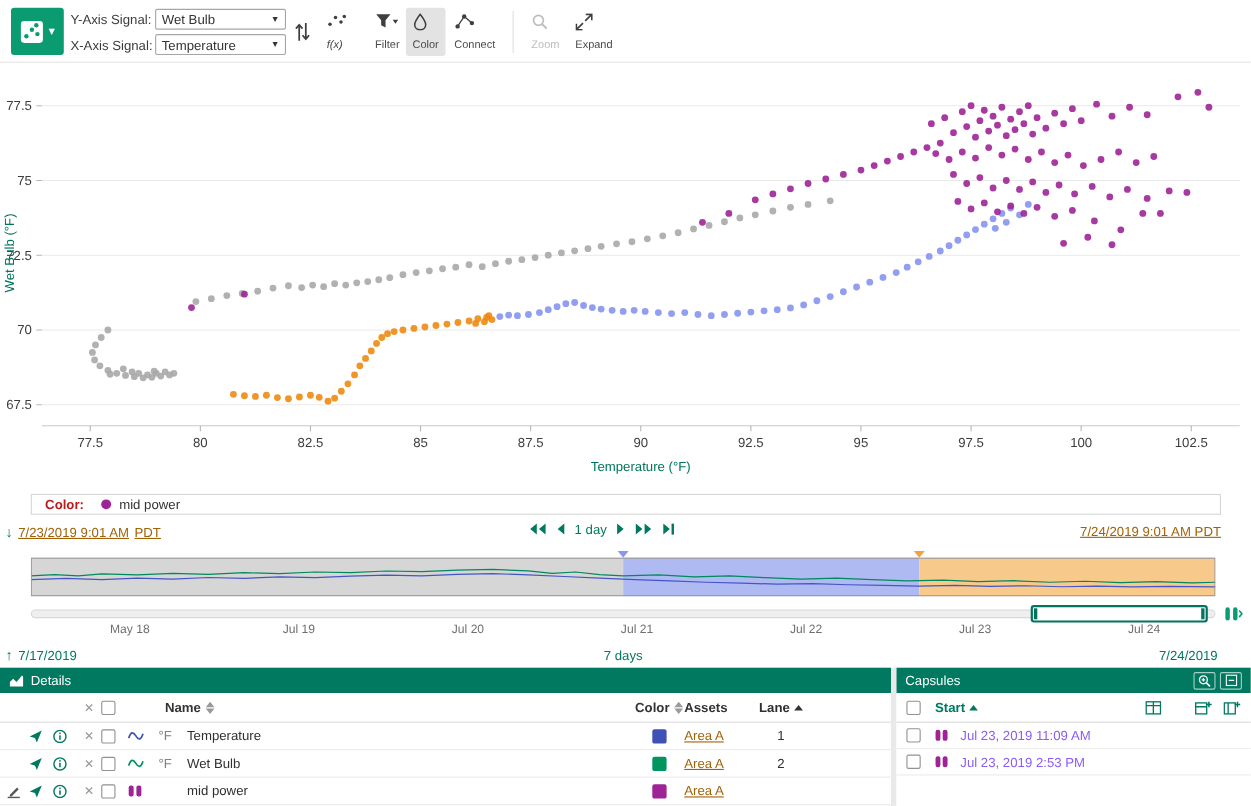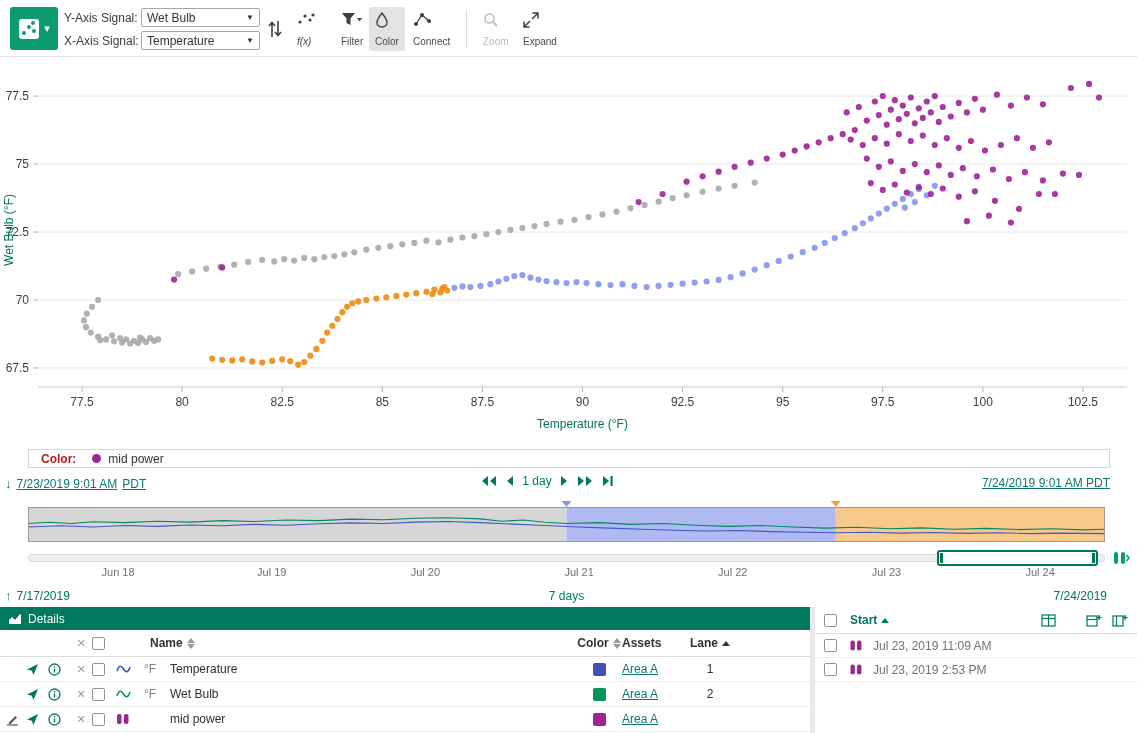--- a/index.html
+++ b/index.html
@@ -32,21 +32,21 @@
   
   .legend-bar { position:absolute; left:28px; top:449px; width:1082px; height:19px; border:1px solid #d6d6d6; background:#fff; display:flex; align-items:center; }
   .legend-label { font-weight:bold; margin-left:12px; color:#b91c1c; }
   .legend-dot { width:9px; height:9px; border-radius:50%; margin-left:16px; }
   .legend-item { margin-left:7px; color:#333; }
 
   
   .nav-left { position:absolute; left:5px; top:476px; display:flex; align-items:center; gap:5px; }
   .nav-center { position:absolute; left:452px; top:474px; width:190px; display:flex; align-items:center; justify-content:center; gap:8px; }
   .nav-right { position:absolute; right:27px; top:476px; }
-  .glink { color:#0f766e; text-decoration:underline; cursor:pointer; }
+  .glink { color:#a16207; text-decoration:underline; cursor:pointer; }
   .garrow { color:#007960; font-weight:bold; font-size:13px; }
   .step-btn { display:flex; align-items:center; cursor:pointer; }
   .step-lbl { color:#007960; cursor:pointer; }
 
   
   .strip { position:absolute; left:28px; top:501px; width:1077px; height:42px; cursor:pointer; }
   .slider-track { position:absolute; left:28px; top:554px; width:1077px; height:8px; background:#efefef; border:1px solid #d8d8d8; border-radius:4px; cursor:pointer; }
   .slider-sel { position:absolute; left:937px; top:550px; width:161px; height:16px; background:#fff; border:2px solid #00745c; border-radius:3px; cursor:ew-resize; }
   .slider-sel::before, .slider-sel::after { content:""; position:absolute; top:1px; bottom:1px; width:3px; background:#00745c; }
   .slider-sel::before { left:1px; } .slider-sel::after { right:1px; }
@@ -79,21 +79,21 @@
   .tri-up { width:0; height:0; border-left:4px solid transparent; border-right:4px solid transparent; border-bottom:5px solid #9a9a9a; }
   .tri-dn { width:0; height:0; border-left:4px solid transparent; border-right:4px solid transparent; border-top:5px solid #9a9a9a; }
   .tri-up.dark { border-bottom-color:#333; } .tri-up.green { border-bottom-color:#007960; }
   .gx { color:#9a9a9a; font-size:11px; cursor:pointer; }
   .chk { width:13px; height:13px; border:1px solid #919191; border-radius:2px; background:#fff; cursor:pointer; }
   .swatch { width:13px; height:13px; border-radius:2px; cursor:pointer; }
   .sig { display:flex; align-items:center; }
   .icon-btn { display:flex; align-items:center; cursor:pointer; }
 
   .c-headrow { height:27px; display:flex; align-items:center; border-bottom:1px solid #d9d9d9; padding:0 9px; }
-  .c-row { height:24px; display:flex; align-items:center; padding:0 9px; border-bottom:1px solid #ececec; font-size:12px; color:#737373; cursor:pointer; }
+  .c-row { height:24px; display:flex; align-items:center; padding:0 9px; border-bottom:1px solid #ececec; font-size:12px; color:#8b5cf6; cursor:pointer; }
   .start-lbl { color:#007960; font-weight:bold; margin-left:13px; }
   .c-spacer { flex:1; }
   .cap-ic { display:flex; align-items:center; margin:0 10px 0 13px; }
   .ghdr-ic { display:flex; align-items:center; margin-left:10px; cursor:pointer; }
   .ghdr-ic.first { margin-right:20px; }
 </style>
 </head>
 <body>
 
 <div class="toolbar">
@@ -544,21 +544,21 @@
 <div class="slider-sel"></div>
 <span class="range-icon">
   <svg width="18" height="16" viewBox="0 0 18 16">
     <rect x="2" y="2" width="4" height="12" rx="2" fill="#0a9c70"></rect>
     <rect x="9" y="2" width="4" height="12" rx="2" fill="#0a9c70"></rect>
     <path d="M14.5,5 L17,8 L14.5,11" stroke="#0a9c70" stroke-width="1.5" fill="none"></path>
   </svg>
 </span>
 
 <div class="date-labels" id="date-labels">
-    <span style="left: 8.36%;">Jun 18</span>
+    <span style="left: 8.36%;">May 18</span>
     <span style="left: 22.63%;">Jul 19</span>
     <span style="left: 36.9%;">Jul 20</span>
     <span style="left: 51.17%;">Jul 21</span>
     <span style="left: 65.44%;">Jul 22</span>
     <span style="left: 79.71%;">Jul 23</span>
     <span style="left: 93.98%;">Jul 24</span>
   </div>
 
 <div class="range-left">
   <span class="garrow">↑</span>
@@ -745,20 +745,37 @@
         <a class="glink">Area A</a>
       </div>
     <div class="cell cLane"></div>
     <div class="cell cTail"></div>
   </div>
 </div>
 
 <div class="panel-divider"></div>
 
 <div class="capsules-panel">
+  <div class="panel-header">
+    <span class="cap-title">Capsules</span>
+    <span class="hdr-btn">
+      <svg width="12" height="12" viewBox="0 0 12 12">
+        <circle cx="5" cy="5" r="3.6" fill="none" stroke="#ffffff" stroke-width="1.2"></circle>
+        <line x1="3.4" y1="5" x2="6.6" y2="5" stroke="#ffffff" stroke-width="1.1"></line>
+        <line x1="5" y1="3.4" x2="5" y2="6.6" stroke="#ffffff" stroke-width="1.1"></line>
+        <line x1="7.8" y1="7.8" x2="11" y2="11" stroke="#ffffff" stroke-width="1.4"></line>
+      </svg>
+    </span>
+    <span class="hdr-btn">
+      <svg width="11" height="11" viewBox="0 0 11 11">
+        <rect x="0.8" y="0.8" width="9.4" height="9.4" fill="none" stroke="#ffffff" stroke-width="1.1"></rect>
+        <line x1="3" y1="5.5" x2="8" y2="5.5" stroke="#ffffff" stroke-width="1.2"></line>
+      </svg>
+    </span>
+  </div>
 
   <div class="c-headrow">
     <span class="chk"></span>
     <span class="start-lbl">Start</span>
     <span class="sort-both">
         <span class="tri-up green"></span>
       </span>
     <span class="c-spacer"></span>
     <span class="ghdr-ic first">
       <svg width="15" height="13" viewBox="0 0 15 13">

